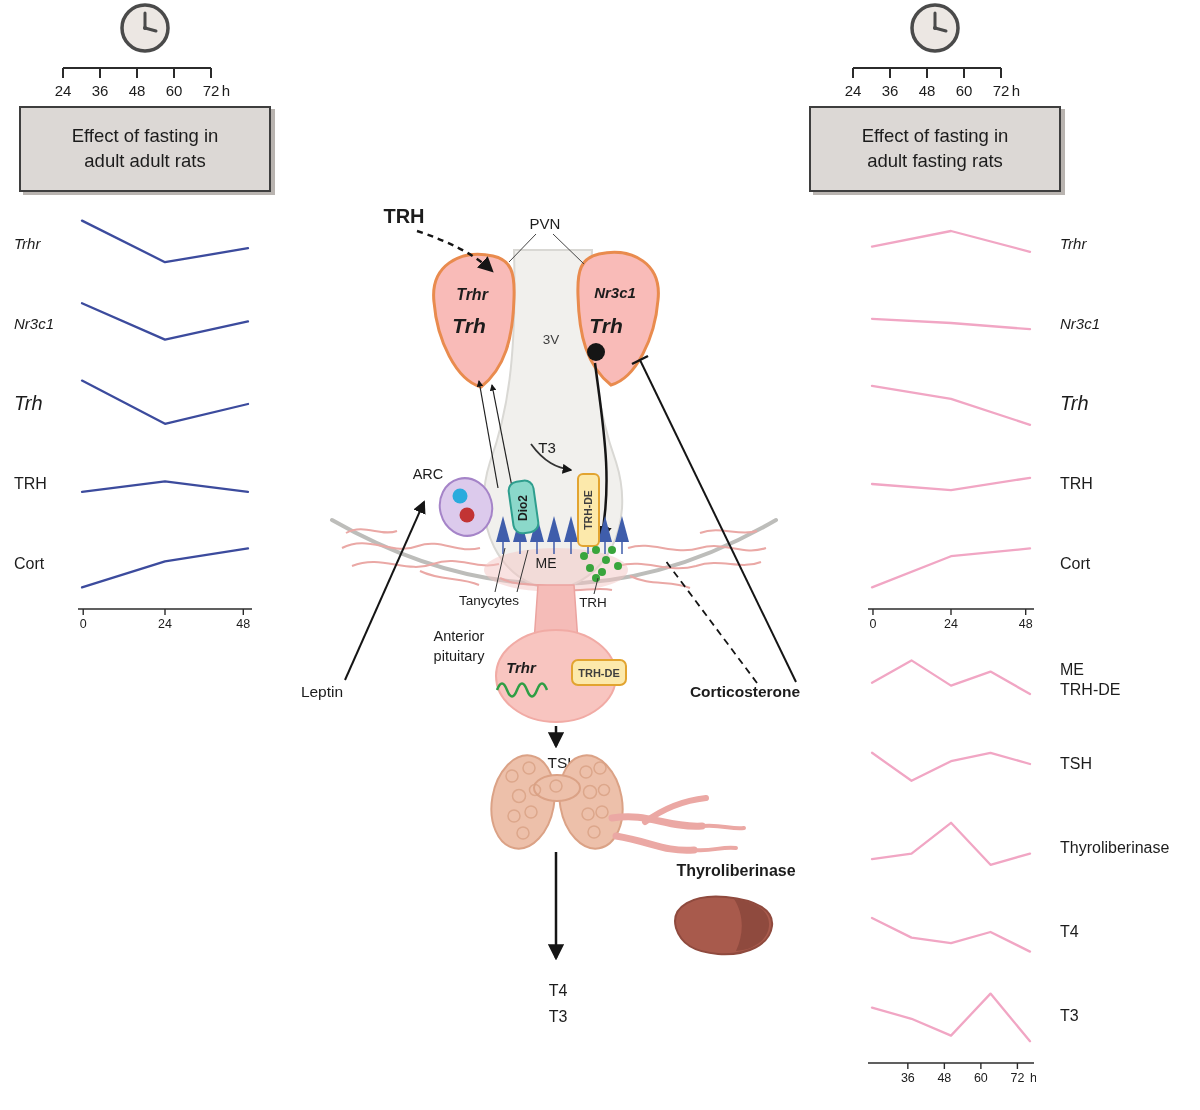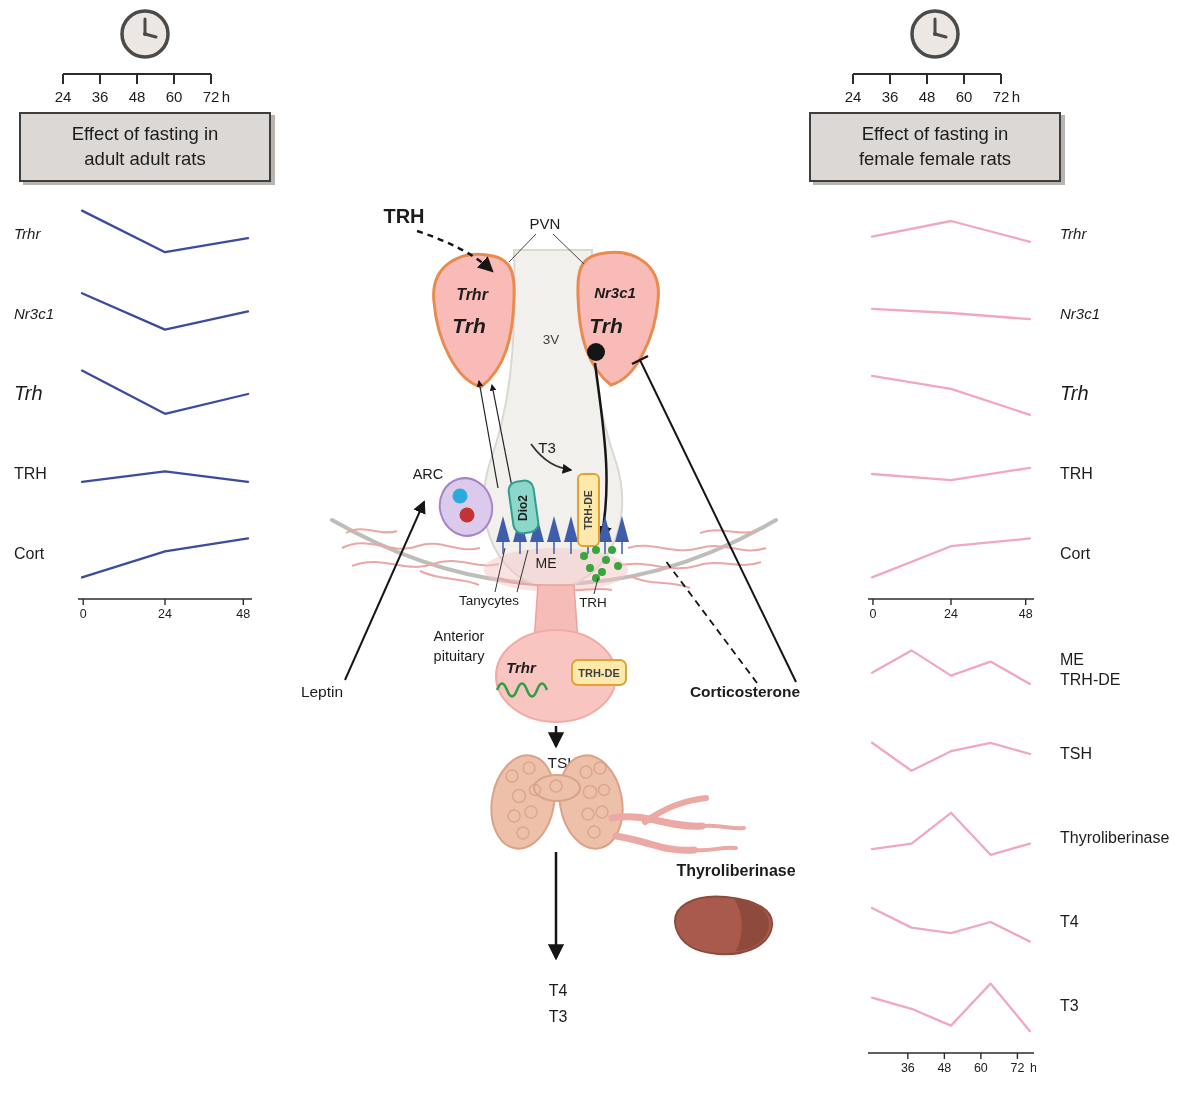--- a/index.html
+++ b/index.html
@@ -1,26 +1,26 @@
 <!DOCTYPE html>
 <html><head>
 <meta charset="utf-8">
 <style>
   html,body{margin:0;padding:0;background:#fff;}
   .page{position:relative;width:1200px;height:1110px;background:#ffffff;
         font-family:"Liberation Sans",sans-serif;color:#1c1c1c;overflow:hidden;}
   #center-svg{position:absolute;left:0;top:0;width:1200px;height:1110px;}
-  .panel{position:absolute;top:6px;}
+  .panel{position:absolute;top:0;}
   #panel-male{left:14px;width:286px;}
   #panel-female{left:800px;width:400px;}
   .panel-header{display:flex;flex-direction:column;align-items:center;width:262px;}
   #panel-female .panel-header{margin-left:4px;}
   .clock{margin-bottom:2px;}
   .title-box{border:2.5px solid #3e3e3e;background:#dcd8d5;box-shadow:4px 3px 0 #b9b4b0;
-             padding:8px 8px;text-align:center;font-size:18.5px;line-height:1.35;width:232px;margin-top:2px;}
+             padding:16px 8px;text-align:center;font-size:18.5px;line-height:1.35;width:232px;margin-top:2px;}
   .charts{margin-top:12px;}
   .chart-row{display:flex;align-items:center;height:80px;}
   .chart-row.lower{height:84px;}
   #panel-female .chart-row{margin-left:66px;}
   .chart-label{font-size:16px;line-height:1.25;}
   #panel-male .chart-label{width:62px;flex:none;}
   #panel-female .chart-label{margin-left:26px;width:140px;flex:none;}
   .chart-label.gene{font-style:italic;font-size:15px;}
   .chart-label.gene-large{font-style:italic;font-size:20px;}
   .axis-wrap{margin-left:62px;}
@@ -291,21 +291,21 @@
             <line x1="84" y1="10" x2="84" y2="20" stroke="#2b2b2b" stroke-width="2"></line>
             <text x="84" y="38" text-anchor="middle" class="ruler-num">48</text>
             <line x1="121" y1="10" x2="121" y2="20" stroke="#2b2b2b" stroke-width="2"></line>
             <text x="121" y="38" text-anchor="middle" class="ruler-num">60</text>
             <line x1="158" y1="10" x2="158" y2="20" stroke="#2b2b2b" stroke-width="2"></line>
             <text x="158" y="38" text-anchor="middle" class="ruler-num">72</text>
             <text x="173" y="38" text-anchor="middle" class="ruler-num">h</text>
           </svg></div>
       <div class="title-box">
         <div>Effect of fasting in</div>
-        <div>female female rats</div>
+        <div>adult fasting rats</div>
       </div>
     </div>
     <div class="charts" id="female-charts-upper">
         <div class="chart-row">
           <svg width="170" height="64">
             <polyline points="6.0,34.6 85.0,19.0 164.0,39.8" fill="none" stroke="#f1a6c4" stroke-width="2.3" stroke-linecap="round" stroke-linejoin="round"></polyline>
           </svg>
           <div class="chart-label gene">Trhr</div>
         </div>
         <div class="chart-row">

